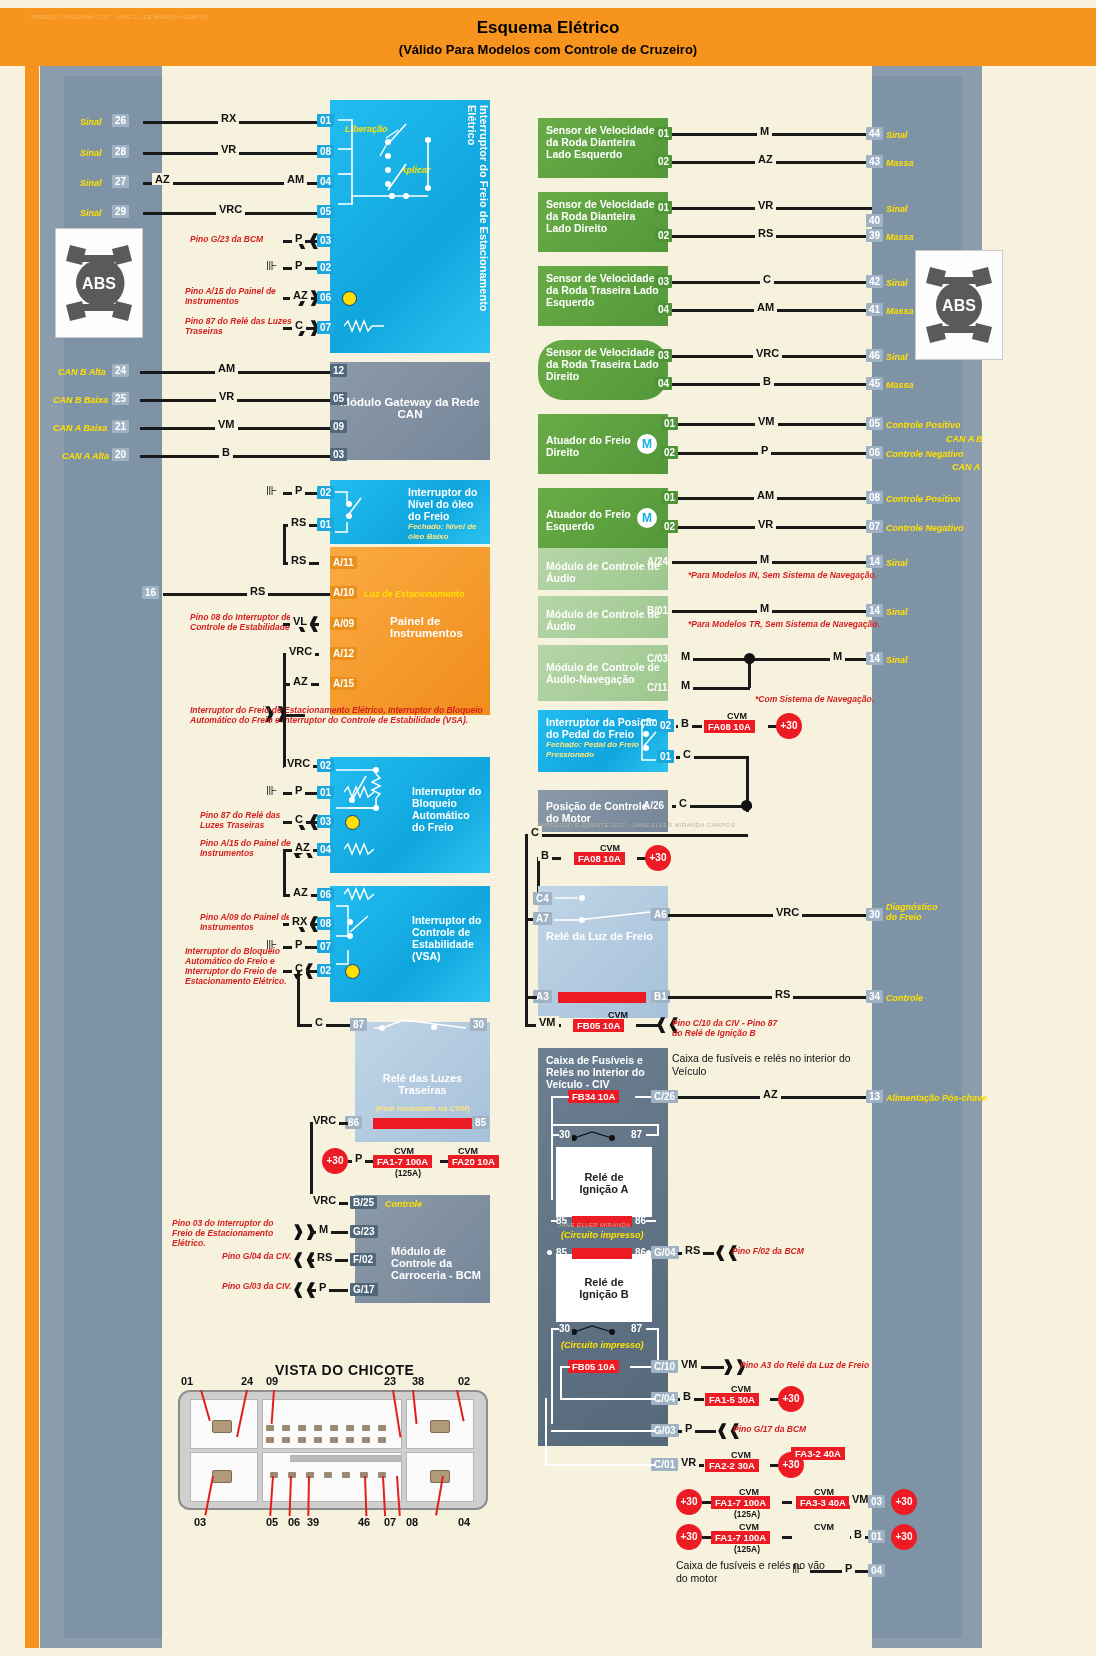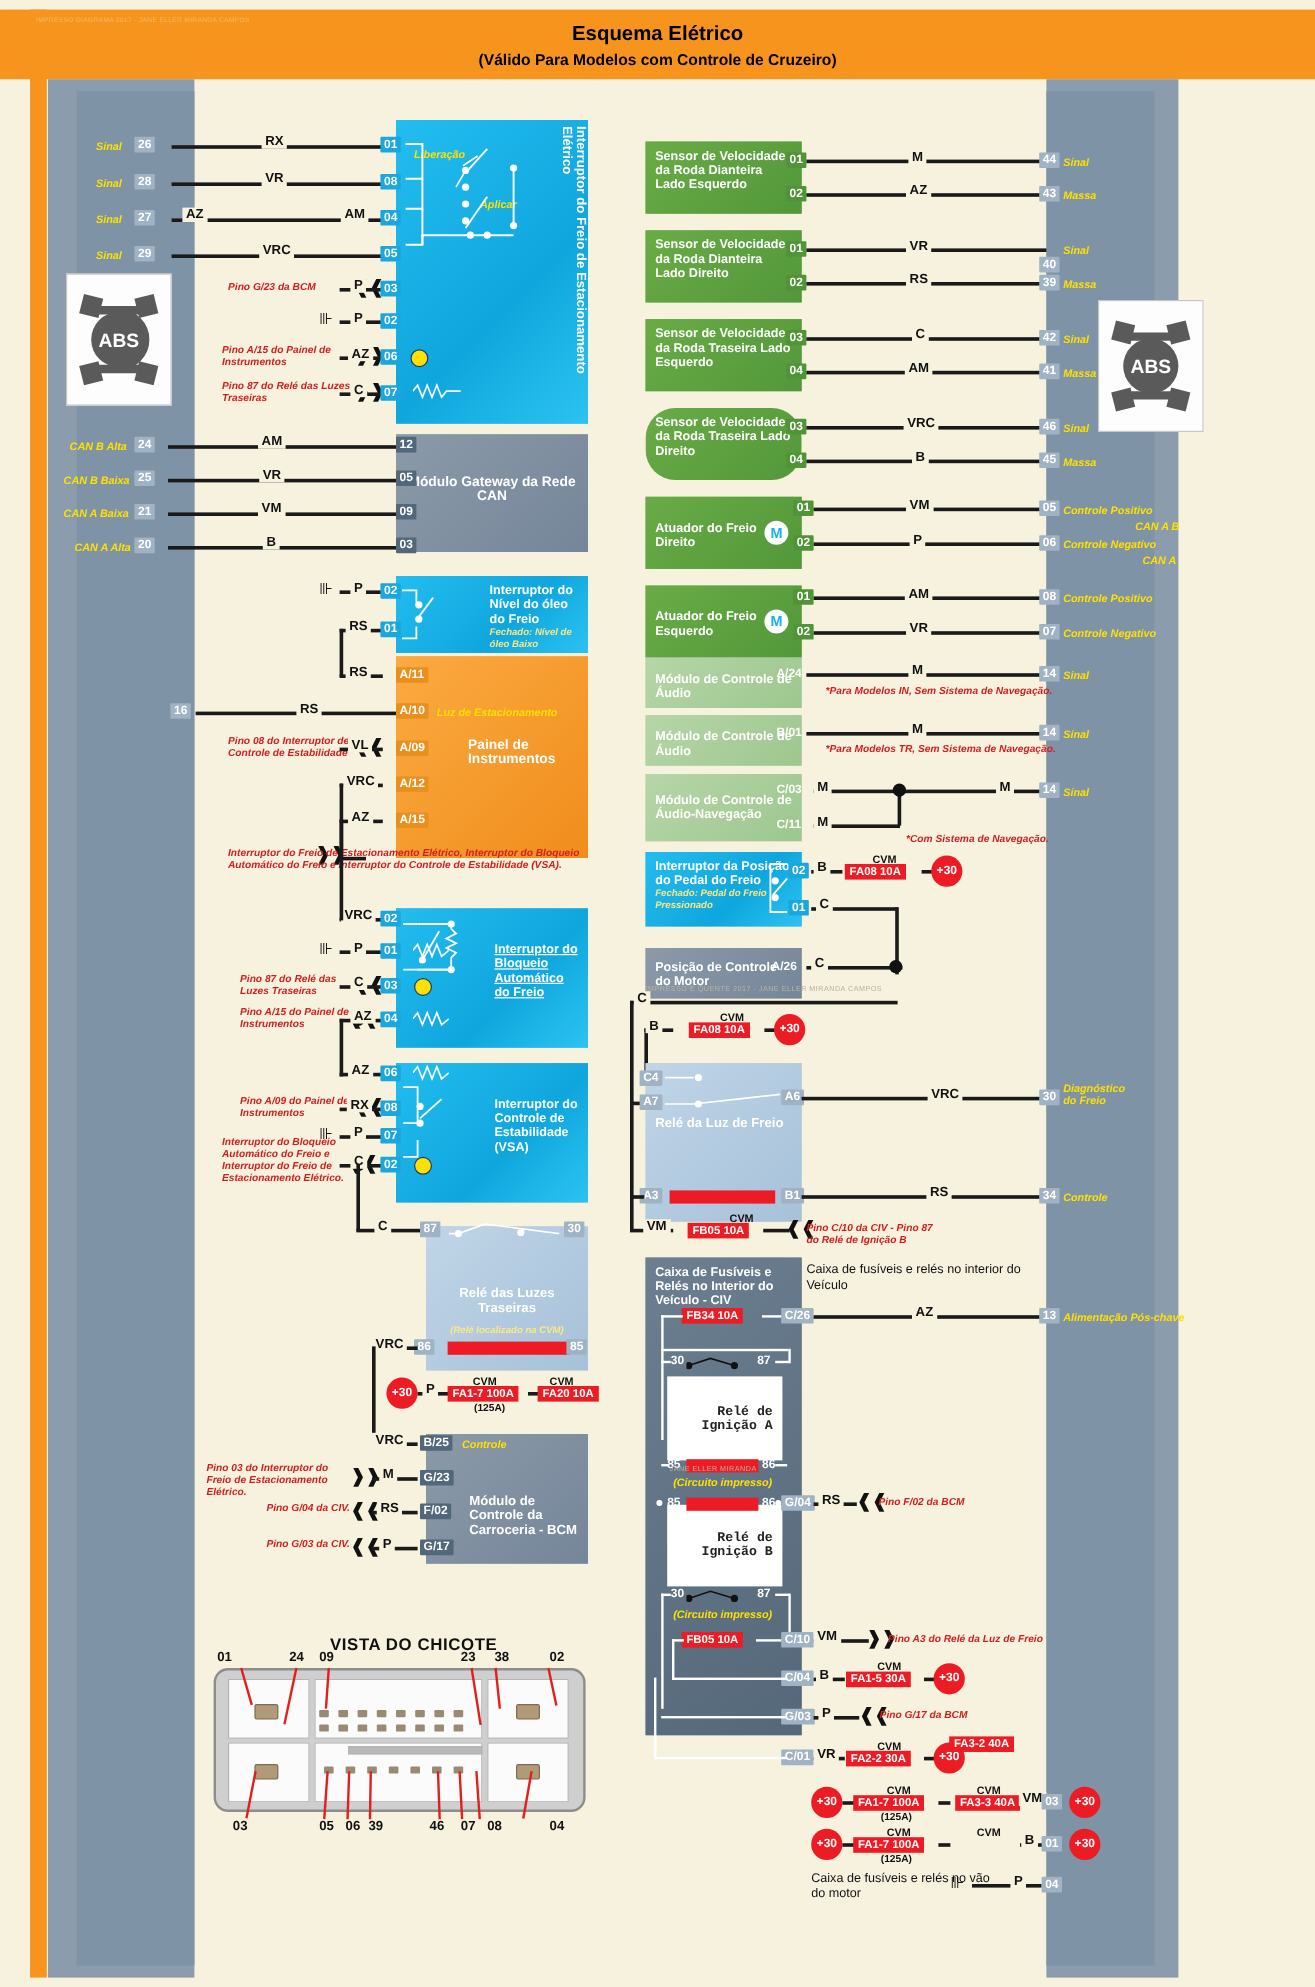--- a/index.html
+++ b/index.html
@@ -30,21 +30,21 @@
   .blk.cyan{background:#15b2e8;background-image:linear-gradient(135deg,#23bdf0 0%,#0fa6dd 60%,#2cc3f2 100%);}
   .blk.green{background:#5ba03c;background-image:linear-gradient(135deg,#69ac46 0%,#52973a 100%);}
   .blk.greenlt{background:#a8cf9a;background-image:linear-gradient(135deg,#b6d6a8 0%,#9dc78e 100%);}
   .blk.grey{background:#7f8f9e;background-image:linear-gradient(135deg,#8b9aa8 0%,#75869a 100%);}
   .blk.greydk{background:#5d7183;background-image:linear-gradient(140deg,#6b7f91 0%,#54687a 100%);}
   .blk.orange{background:#f79b2c;background-image:linear-gradient(135deg,#fbaa41 0%,#f08d1c 100%);}
   .blk.bluelt{background:#b3cbe0;background-image:linear-gradient(135deg,#c0d5e7 0%,#a6c1d9 100%);}
   .blk.white{background:#fff;color:#222;}
 
   .blk .sub{font-size:8px;font-style:italic;font-weight:bold;color:#ffe680;line-height:9.5px;}
-  .blk.white .ctr{text-align:right;font-weight:bold;font-size:11px;color:#222;font-family:Liberation Mono, monospace;}
+  .blk.white .ctr{text-align:center;font-weight:bold;font-size:11px;color:#222;}
 
   .vtitle{position:absolute;font-size:11px;font-weight:bold;color:#fff;writing-mode:vertical-rl;}
 
   
   .pin{position:absolute;background:#64798c;color:#fff;font-size:10px;font-weight:bold;
        padding:1px 3px;line-height:11px;border-radius:1px;white-space:nowrap;}
   .pin.lt{background:#9fb3c4;}
   .pin.cy{background:#1aa7dd;}
   .pin.og{background:#e98f1c;}
   .pin.gn{background:#4f9436;}
@@ -299,21 +299,21 @@
 
   <div class="w wh" style="left:283px;top:683px;width:36px;"></div>
   <div class="wire-lbl" style="left:290px;top:675px;">AZ</div>
   <div class="pin og" style="left:330px;top:677px;">A/15</div>
 
   <div class="w wv" style="left:283px;top:653px;height:64px;"></div>
   <div class="arrL" style="left:263px;top:708px;">❱❱</div>
   <div class="w wh" style="left:283px;top:714px;width:22px;"></div>
   <div class="note" style="left:190px;top:705px;white-space:normal;width:300px;">Interruptor do Freio de Estacionamento Elétrico, Interruptor do Bloqueio Automático do Freio e Interruptor do Controle de Estabilidade (VSA).</div>
 
-  <div class="blk cyan" style="left:330px;top:757px;width:160px;height:116px;text-decoration:underline;">
+  <div class="blk cyan" style="left:330px;top:757px;width:160px;height:116px;">
     <div style="margin-top:22px;margin-left:74px;">Interruptor do Bloqueio Automático do Freio</div>
   </div>
   <svg style="position:absolute;left:334px;top:762px;" width="70" height="58">
     <g stroke="#fff" stroke-width="1.5" fill="none">
       <path d="M2 8 h12"></path>
         <path d="M2 46 h12"></path>
       <path d="M14 8 h28"></path>
         <path d="M14 46 h28"></path>
       <path d="M32 14 l-14 24"></path>
       <polyline points="42,12 46,16 38,20 46,24 38,28 46,32 42,36"></polyline>

